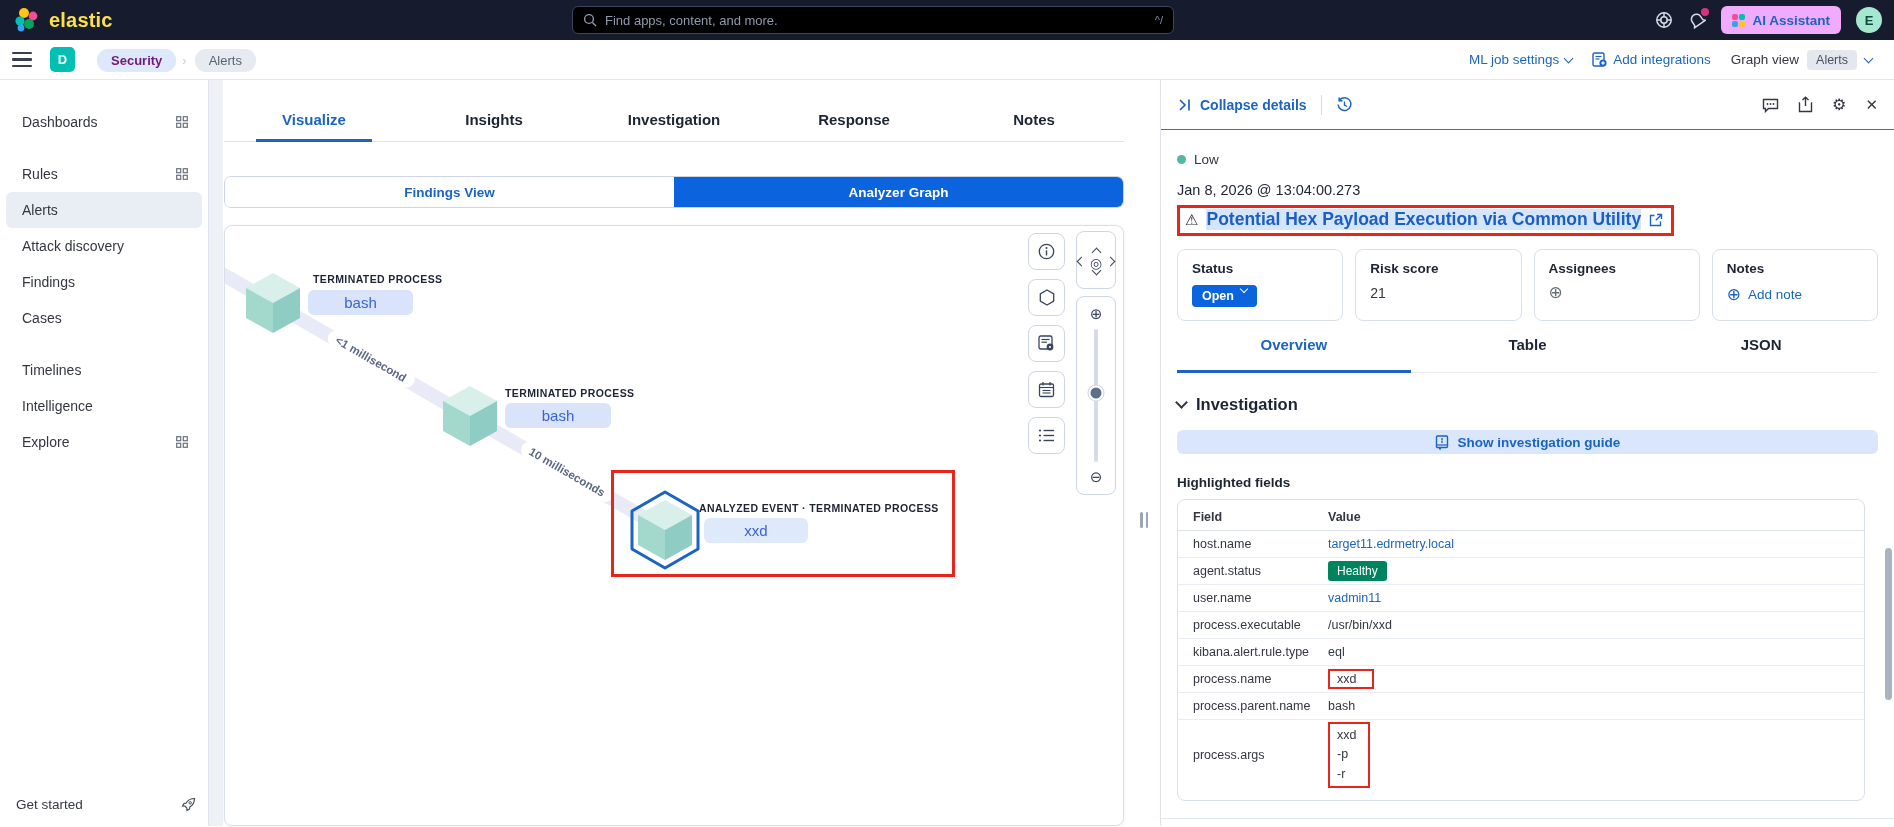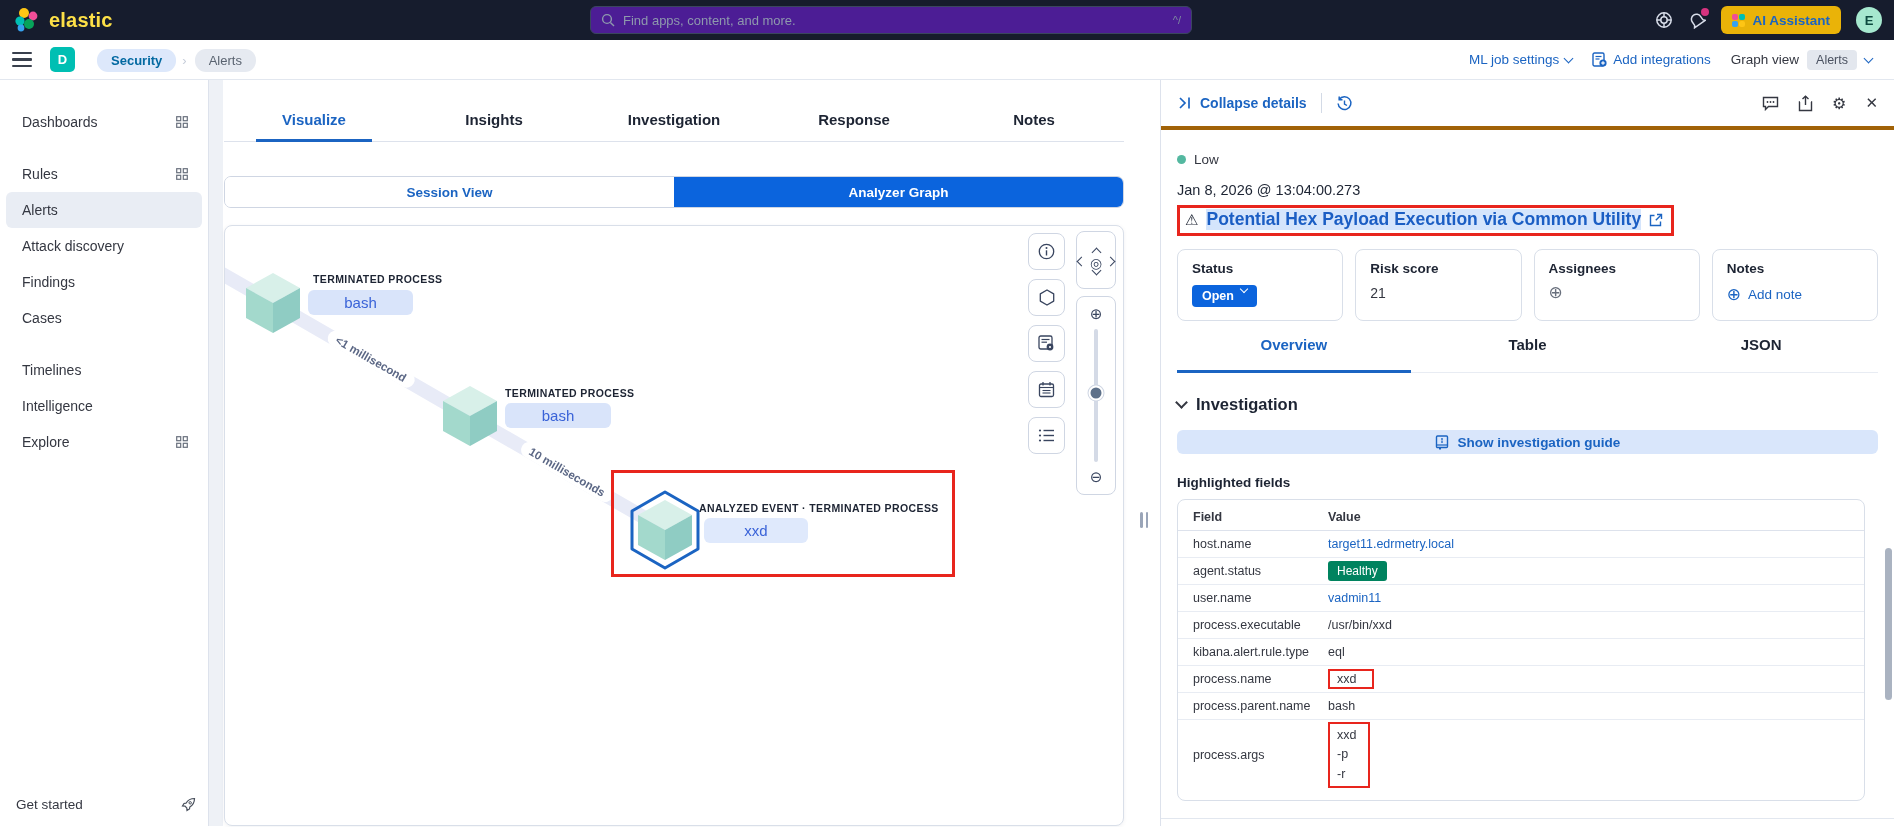--- a/index.html
+++ b/index.html
@@ -3,44 +3,44 @@
 <meta charset="utf-8">
 <style>
   * { margin:0; padding:0; box-sizing:border-box; }
   html,body { width:1894px; height:827px; overflow:hidden; background:#fff;
     font-family:"Liberation Sans", sans-serif; color:#1d2433; }
 
   
   .topbar { position:relative; height:40px; background:#161c2d; display:flex; align-items:center; padding:0 14px; }
   .brand { display:flex; align-items:center; gap:9px; }
   .brand-text { color:#fde047; font-size:20px; font-weight:600; letter-spacing:.2px; }
-  .searchbox { position:absolute; left:572px; top:6px; width:602px; height:28px; background:#4c1d95;
-    border:1px solid #3a465f; border-radius:6px; display:flex; align-items:center; padding:0 10px; gap:8px;margin-left:18px; }
+  .searchbox { position:absolute; left:572px; top:6px; width:602px; height:28px; background:#000000;
+    border:1px solid #3a465f; border-radius:6px; display:flex; align-items:center; padding:0 10px; gap:8px; }
   .searchbox input { flex:1; background:transparent; border:none; outline:none; color:#aeb6c6; font-size:13px;
     font-family:"Liberation Sans",sans-serif; }
   .searchbox input::placeholder { color:#8e99ad; }
   .search-shortcut { color:#7e8aa0; font-size:11px; }
   .topbar-right { position:absolute; right:12px; top:0; height:40px; display:flex; align-items:center; gap:15px; }
   .icon-btn { display:flex; align-items:center; justify-content:center; cursor:pointer; position:relative; }
   .bell-dot { position:absolute; top:-3px; right:-3px; width:8px; height:8px; background:#d6337f; border-radius:50%; }
-  .ai-btn { height:28px; background:#eab308; border-radius:6px; display:flex; align-items:center; gap:7px;
+  .ai-btn { height:28px; background:#f0abfc; border-radius:6px; display:flex; align-items:center; gap:7px;
     padding:0 11px; color:#1b64c2; font-size:13.5px; font-weight:700; cursor:pointer; }
   .ai-logo { display:grid; grid-template-columns:6px 6px; grid-template-rows:6px 6px; gap:1px; }
   .ai-logo span { border-radius:2px; }
   .avatar { width:26px; height:26px; border-radius:50%; background:#a6e8cf; color:#0c4a3f; font-size:13px;
     font-weight:700; display:flex; align-items:center; justify-content:center; }
 
   
   .navbar { height:40px; background:#fff; border-bottom:1px solid #e2e7ef; display:flex; align-items:center; padding:0 12px; }
   .hamburger { width:20px; display:flex; flex-direction:column; gap:4px; cursor:pointer; margin-right:18px; }
   .hamburger span { height:2.5px; background:#39404d; border-radius:1px; }
   .space-badge { width:25px; height:25px; border-radius:5px; background:#00bfb3; color:#fff; font-weight:700;
     font-size:13px; display:flex; align-items:center; justify-content:center; margin-right:22px; cursor:pointer; }
   .crumb { font-size:13px; padding:4px 14px; border-radius:11px; cursor:pointer; }
-  .crumb.blue { background:#dde8fb; color:#0369a1; font-weight:600; }
+  .crumb.blue { background:#dde8fb; color:#701a75; font-weight:600; }
   .crumb.gray { background:#e6eaf1; color:#5a6370; margin-left:8px; }
   .crumb-sep { color:#c6cdd9; margin-left:6px; font-size:13px; }
   .navbar-right { margin-left:auto; display:flex; align-items:center; gap:20px; padding-right:10px; }
   .nav-link { color:#1b64c2; font-size:13.5px; display:flex; align-items:center; gap:6px; cursor:pointer; }
   .dataview { display:flex; align-items:center; gap:8px; font-size:13.5px; color:#343741; cursor:pointer; }
   .badge-gray { background:#e3e7ee; color:#4b5261; border-radius:4px; padding:3px 9px; font-size:12.5px; }
 
   .chev { display:inline-block; width:7px; height:7px; border-right:1.6px solid currentColor;
     border-bottom:1.6px solid currentColor; transform:rotate(45deg); margin-top:-3px; }
   .chev.up { transform:rotate(-135deg); margin-top:3px; }
@@ -97,21 +97,21 @@
   .zoom-track { position:relative; width:4px; flex:1; background:#d4dae6; border-radius:2px; margin:6px 0; }
   .zoom-thumb { position:absolute; left:50%; top:48%; transform:translate(-50%,-50%); width:15px; height:15px;
     border-radius:50%; background:#5d7089; border:2px solid #fff; box-shadow:0 0 0 1px #cfd6e3; cursor:pointer; }
   .zsign { font-size:15px; cursor:pointer; }
 
   .drag-handle { position:absolute; left:917px; top:432px; display:flex; gap:3px; cursor:col-resize; }
   .drag-handle span { width:2.5px; height:16px; background:#9aa5b8; border-radius:2px; }
 
   
   .details { width:734px; flex:none; border-left:1px solid #dde2ec; position:relative; background:#fff; }
-  .dp-header { height:50px; display:flex; align-items:center; padding:0 16px; border-bottom:4px solid #a16207; }
+  .dp-header { height:50px; display:flex; align-items:center; padding:0 16px; border-bottom:1px solid #a16207; }
   .collapse-btn { display:flex; align-items:center; gap:8px; color:#1b64c2; font-size:14px; font-weight:600; cursor:pointer; }
   .dp-sep { width:1px; height:20px; background:#d3dae6; margin:0 14px; }
   .dp-header-right { margin-left:auto; display:flex; align-items:center; gap:19px; color:#343741; }
   .dp-body { padding:0 16px; }
   .sev-row { margin-top:22px; display:flex; align-items:center; gap:8px; font-size:13.5px; color:#343741; }
   .sev-dot { width:9px; height:9px; border-radius:50%; background:#54b8a0; }
   .timestamp { margin-top:15px; font-size:14.5px; color:#1d2433; }
   .title-row { margin-top:7px; display:inline-flex; align-items:center; gap:8px; border:3px solid #e8251d; padding:1px 8px 3px 5px; }
   .warn-glyph { font-size:15px; color:#1d2433; }
   .alert-title { font-size:17.5px; font-weight:700; color:#1b5ec4; background:#d5e5fc; cursor:pointer; white-space:nowrap; }
@@ -305,21 +305,21 @@
 
     <div class="main-tabs">
       <div class="main-tab active">Visualize</div>
       <div class="main-tab">Insights</div>
       <div class="main-tab">Investigation</div>
       <div class="main-tab">Response</div>
       <div class="main-tab">Notes</div>
     </div>
 
     <div class="view-toggle">
-      <div class="vt-half inactive">Session View</div>
+      <div class="vt-half inactive">Findings View</div>
       <div class="vt-half active">Analyzer Graph</div>
     </div>
 
     <div class="graph-panel">
       <svg width="0" height="0" style="position:absolute">
         <defs>
           <g id="cube">
             <polygon points="27,0 54,15 27,30 0,15" fill="#d8f0e9"></polygon>
             <polygon points="0,15 27,30 27,60 0,45" fill="#a3d9cc"></polygon>
             <polygon points="54,15 27,30 27,60 54,45" fill="#8fccc3"></polygon>

